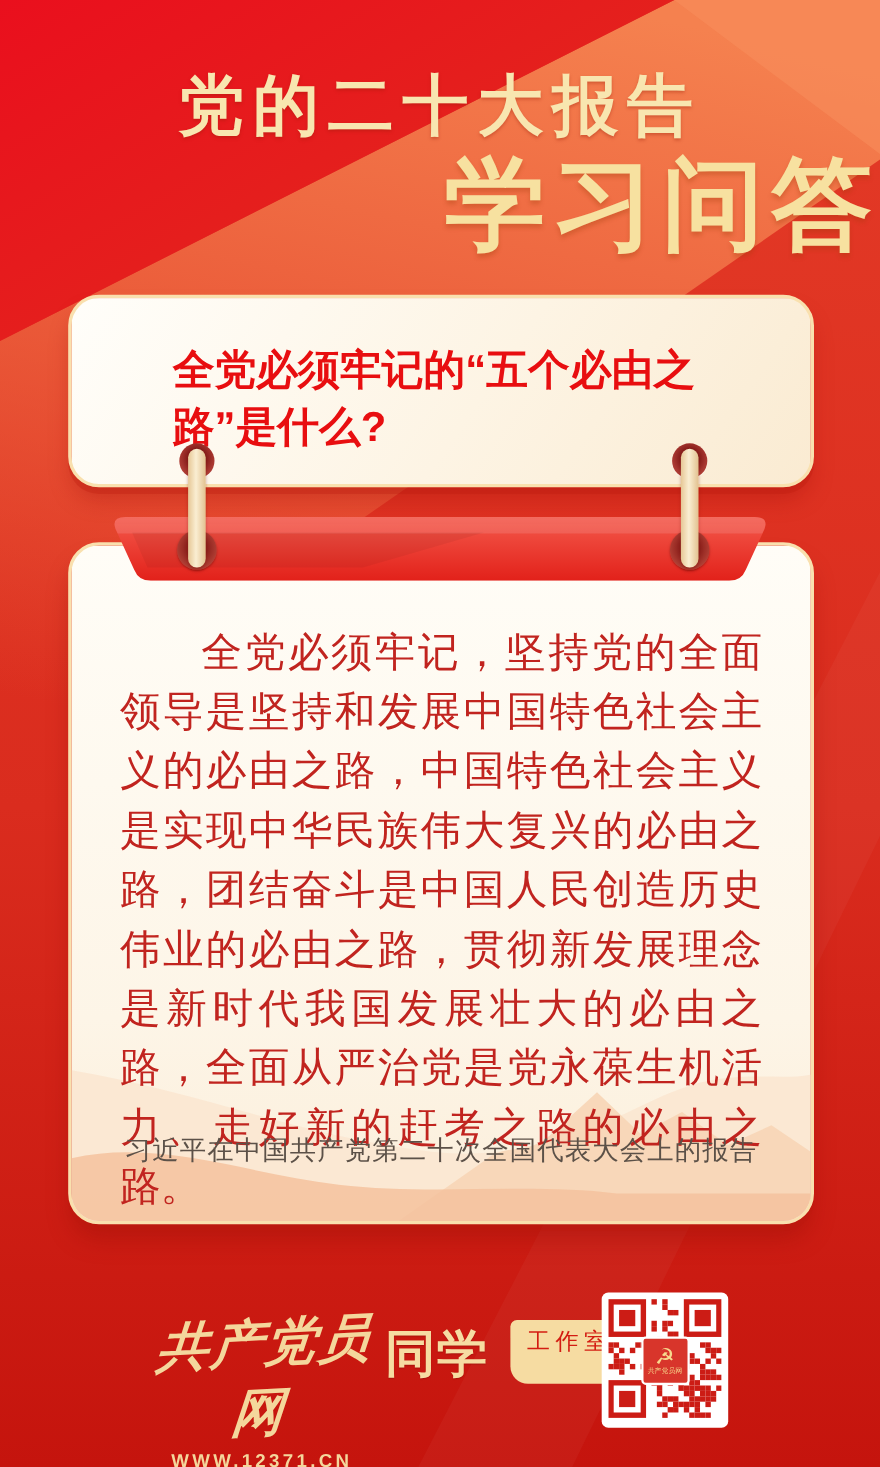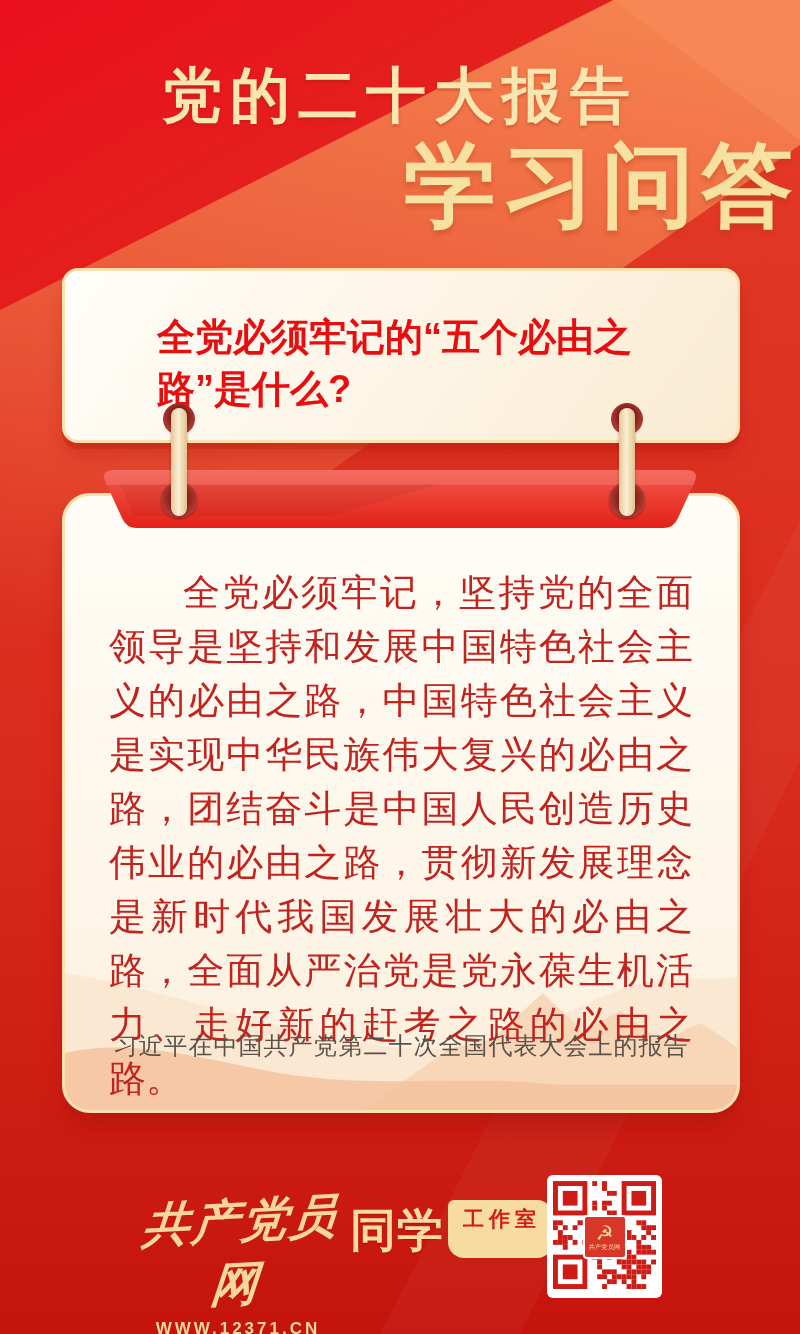--- a/index.html
+++ b/index.html
@@ -11,21 +11,21 @@
   .series-title{position:absolute;top:56px;left:0;width:100%;text-align:center;z-index:5;
     font-family:"Liberation Serif","DejaVu Serif",serif;
     font-size:60px;font-weight:700;letter-spacing:8px;color:#f8e6b0;
     text-shadow:0 2px 3px rgba(150,30,10,.35);}
   .main-title{position:absolute;top:124px;left:0;width:100%;text-align:right;z-index:5;
     font-size:92px;font-weight:900;letter-spacing:7px;color:#f7e1a0;
     text-shadow:0 4px 4px rgba(160,60,10,.3);}
 
   
   .question-card{position:absolute;left:62px;top:268px;width:678px;height:175px;z-index:30;
-    box-sizing:border-box;border:3px solid #f9e0ae;border-radius:16px;
+    box-sizing:border-box;border:3px solid #f9e0ae;border-radius:28px;
     background:linear-gradient(125deg,#fffefa 0%,#fdf4e4 55%,#faebd2 100%);
     box-shadow:0 6px 0 rgba(190,25,12,.30),0 14px 20px -4px rgba(160,15,8,.35);}
   .question-text{margin:0;padding:40px 92px 0 92px;
     font-size:38px;line-height:52px;font-weight:800;color:#e80e10;}
 
   
   .banner{position:absolute;left:100px;top:470px;width:600px;height:58px;z-index:20;}
 
   
   .grommet{position:absolute;z-index:40;border-radius:50%;}
@@ -58,22 +58,22 @@
   .footer{position:absolute;left:0;top:1160px;width:800px;height:174px;z-index:5;}
   .site-logo{position:absolute;left:128px;top:30px;width:220px;text-align:center;}
   .site-logo-text{display:block;font-size:47px;font-weight:900;font-style:italic;
     color:#f4d79c;letter-spacing:2px;transform:rotate(-3deg) skewX(-8deg);
     font-family:"Liberation Serif","DejaVu Serif",serif;}
   .site-url{display:block;margin-top:3px;font-size:17px;font-weight:700;
     letter-spacing:3px;color:#f4d79c;}
   .studio{position:absolute;left:350px;top:40px;display:flex;}
   .studio-name{font-size:46px;font-weight:900;color:#f6dca2;letter-spacing:1px;
     text-shadow:0 1px 1px rgba(120,10,5,.4);}
-  .studio-badge{margin-left:4px;margin-bottom:4px;background:#f6dca2;color:#d31c12;
-    font-size:21px;font-weight:700;letter-spacing:5px;padding:5px 12px 5px 15px;
+  .studio-badge{margin-left:20px;margin-bottom:4px;background:#f6dca2;color:#d31c12;
+    font-size:21px;font-weight:400;letter-spacing:5px;padding:5px 12px 5px 15px;
     border-radius:6px 16px 16px 16px;}
   .qr-tile{position:absolute;left:547px;top:15px;width:115px;height:123px;
     background:#ffffff;border-radius:6px;display:flex;align-items:center;justify-content:center;}
   .qr-wrap{position:relative;width:103px;height:111px;}
   .qr-wrap svg{position:absolute;inset:0;}
   .qr-center{position:absolute;left:50%;top:50%;transform:translate(-50%,-50%);
     width:40px;height:40px;background:#d8352b;border-radius:4px;border:2px solid #fff;
     display:flex;flex-direction:column;align-items:center;justify-content:center;}
   .qr-emblem{font-size:20px;line-height:20px;color:#f7d98d;
     font-family:"DejaVu Sans",sans-serif;}

